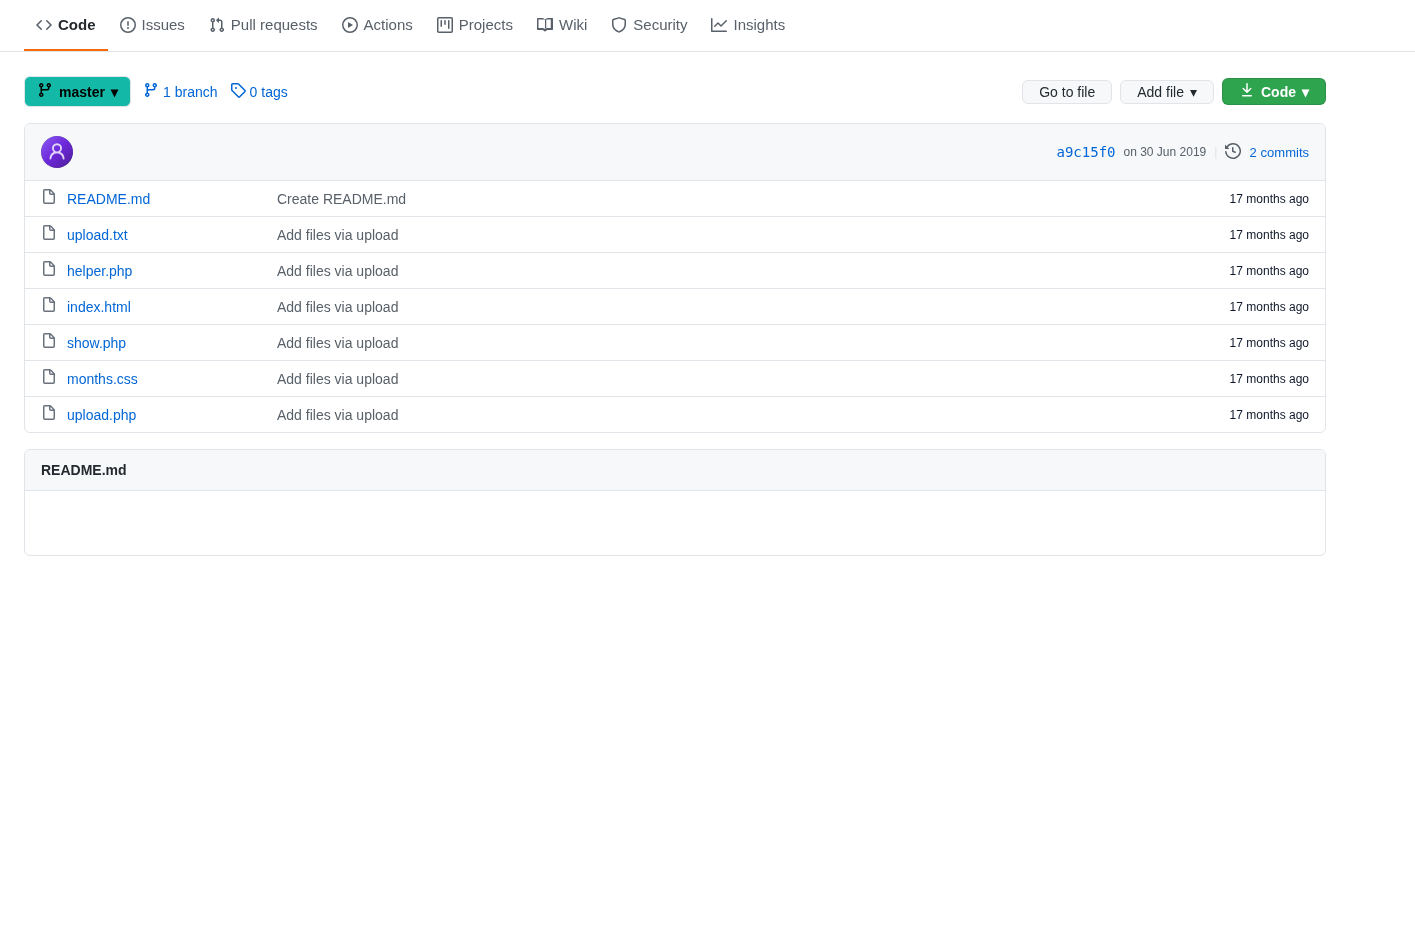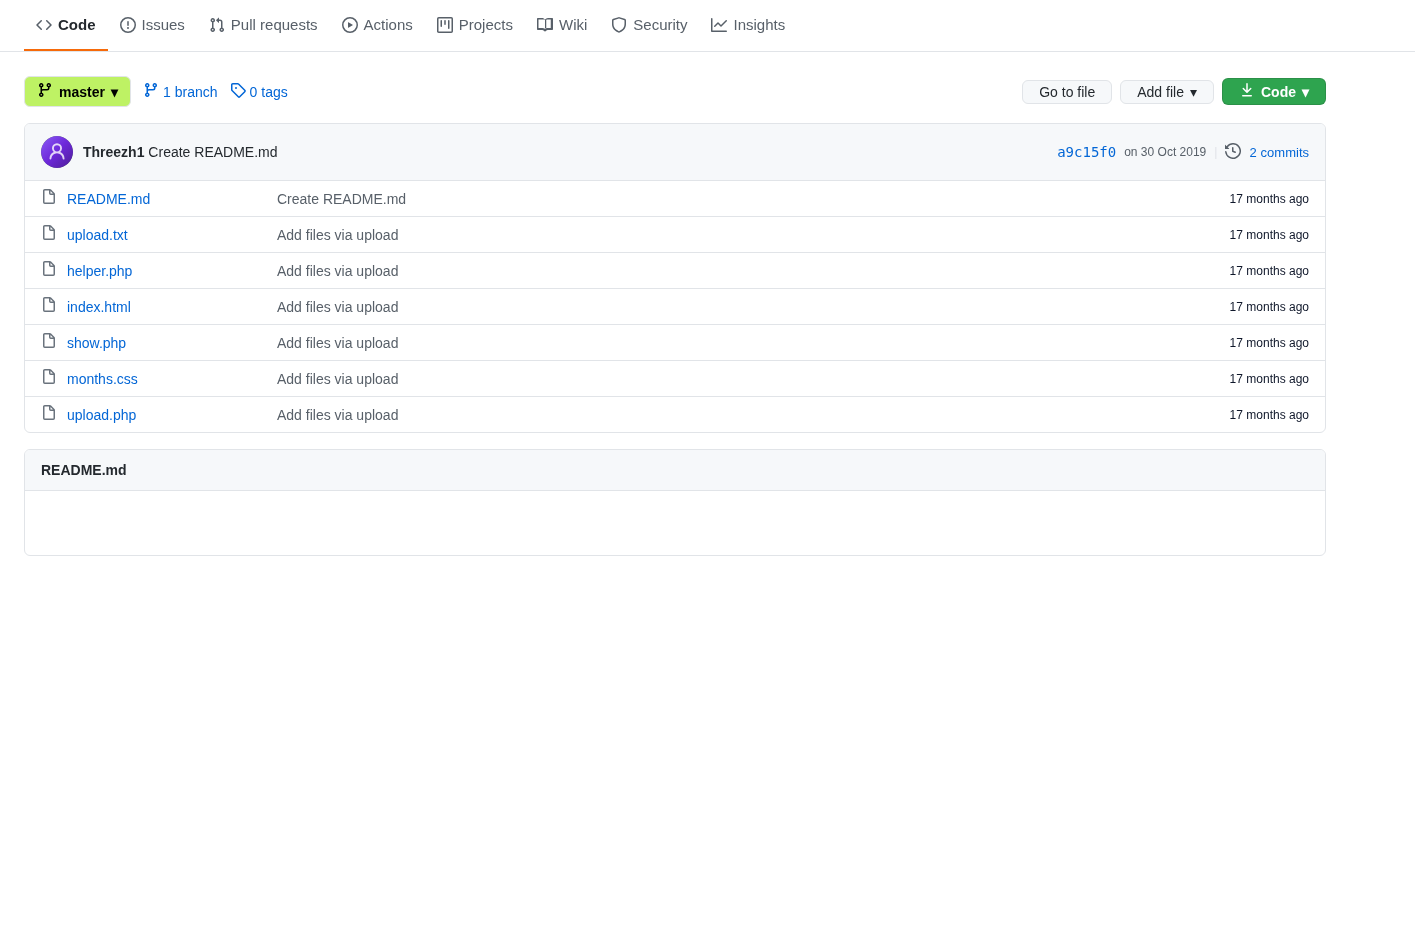--- a/index.html
+++ b/index.html
@@ -53,21 +53,21 @@
     }
     .branch-selector {
       display: flex;
       align-items: center;
       gap: 6px;
       border: 1px solid #e1e4e8;
       border-radius: 6px;
       padding: 5px 12px;
       font-size: 14px;
       cursor: pointer;
-      background: #bef264;
+      background: #14b8a6;
       font-weight: 600;
     }
     .meta-link {
       display: flex;
       align-items: center;
       gap: 4px;
       font-size: 14px;
       color: #0366d6;
       cursor: pointer;
       text-decoration: none;
@@ -339,27 +339,23 @@
   <div class="repo-container">
 
     <div class="commit-header">
       <div class="avatar">
         <div class="avatar-img" style="background: linear-gradient(135deg, #8b5cf6 0%, #6d28d9 50%, #4c1d95 100%); display:flex; align-items:center; justify-content:center;">
           <svg width="20" height="20" viewBox="0 0 16 16" fill="white" opacity="0.8">
             <path fill-rule="evenodd" d="M10.5 5a2.5 2.5 0 11-5 0 2.5 2.5 0 015 0zm.061 3.073a4 4 0 10-5.123 0 6.004 6.004 0 00-3.431 5.142.75.75 0 001.498.07 4.5 4.5 0 018.99 0 .75.75 0 101.498-.07 6.005 6.005 0 00-3.432-5.142z"></path>
           </svg>
         </div>
       </div>
-      <div class="commit-info">
-        <span class="commit-author">Threezh1</span>
-        <span class="commit-message"> Create README.md</span>
-      </div>
       <div class="commit-meta">
         <span class="commit-sha">a9c15f0</span>
-        <span>on 30 Oct 2019</span>
+        <span>on 30 Jun 2019</span>
         <span style="color:#e1e4e8;">|</span>
         <span>
           <svg width="16" height="16" viewBox="0 0 16 16" fill="currentColor" style="color:#586069;">
             <path fill-rule="evenodd" d="M1.643 3.143L.427 1.927A.25.25 0 000 2.104V5.75c0 .138.112.25.25.25h3.646a.25.25 0 00.177-.427L2.715 4.215a6.5 6.5 0 11-1.18 4.458.75.75 0 10-1.493.154 8.001 8.001 0 101.6-5.684zM7.75 4a.75.75 0 01.75.75v2.992l2.028.812a.75.75 0 01-.557 1.392l-2.5-1A.75.75 0 017 8.25v-3.5A.75.75 0 017.75 4z"></path>
           </svg>
         </span>
         <a class="commits-link">
           <span>2</span>
           <span>commits</span>
         </a>

